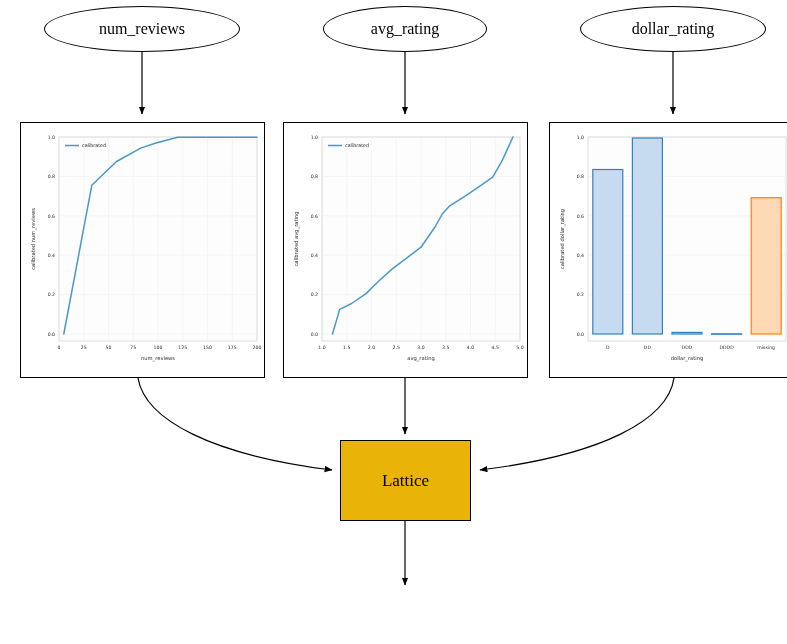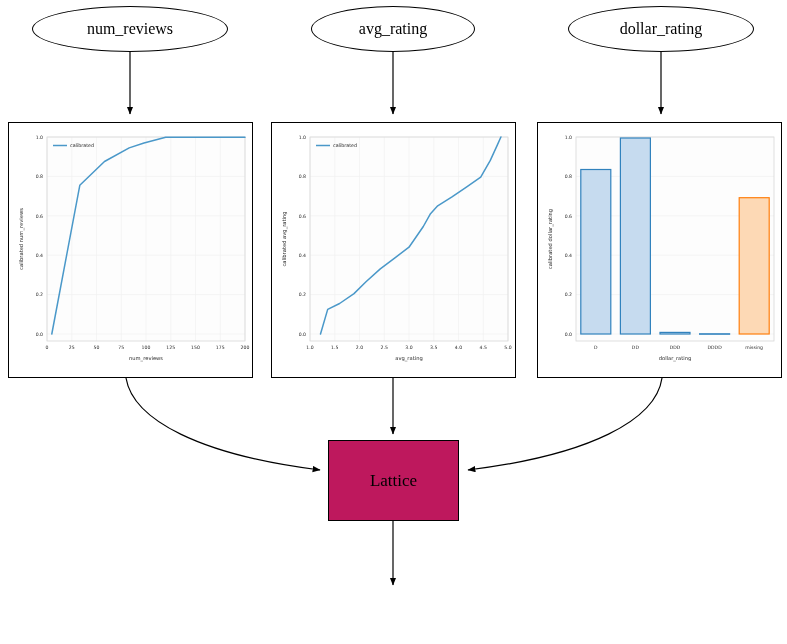--- a/index.html
+++ b/index.html
@@ -1,37 +1,37 @@
 <!DOCTYPE html>
 <html><head>
 <meta charset="utf-8">
 <style>
   html,body{margin:0;padding:0;background:#ffffff;}
   body{width:787px;height:644px;position:relative;overflow:hidden;
        font-family:"Liberation Serif", serif;}
 
-  .canvas{position:absolute;left:0;top:0;width:711px;height:644px;text-align:center;}
+  .canvas{position:absolute;left:12px;top:0;width:711px;height:644px;text-align:center;}
 
   svg.edges{position:absolute;left:0;top:0;width:787px;height:644px;pointer-events:none;}
 
   
   .ellipse-node{
     position:absolute;
     border:1.1px solid #000;
     border-radius:50%;
     background:#fff;
     display:flex;align-items:center;justify-content:center;
     font-family:"Liberation Serif", serif;
     font-size:16px;color:#000;
     box-sizing:border-box;
   }
   .box-node{
     position:absolute;
     border:1.3px solid #000;
-    background:#be185d;
+    background:#eab308;
     display:flex;align-items:center;justify-content:center;
     font-family:"Liberation Serif", serif;
     font-size:17px;color:#000;
     box-sizing:border-box;
   }
 
   
   .plot-panel{
     position:absolute;
     border:1.1px solid #000;

